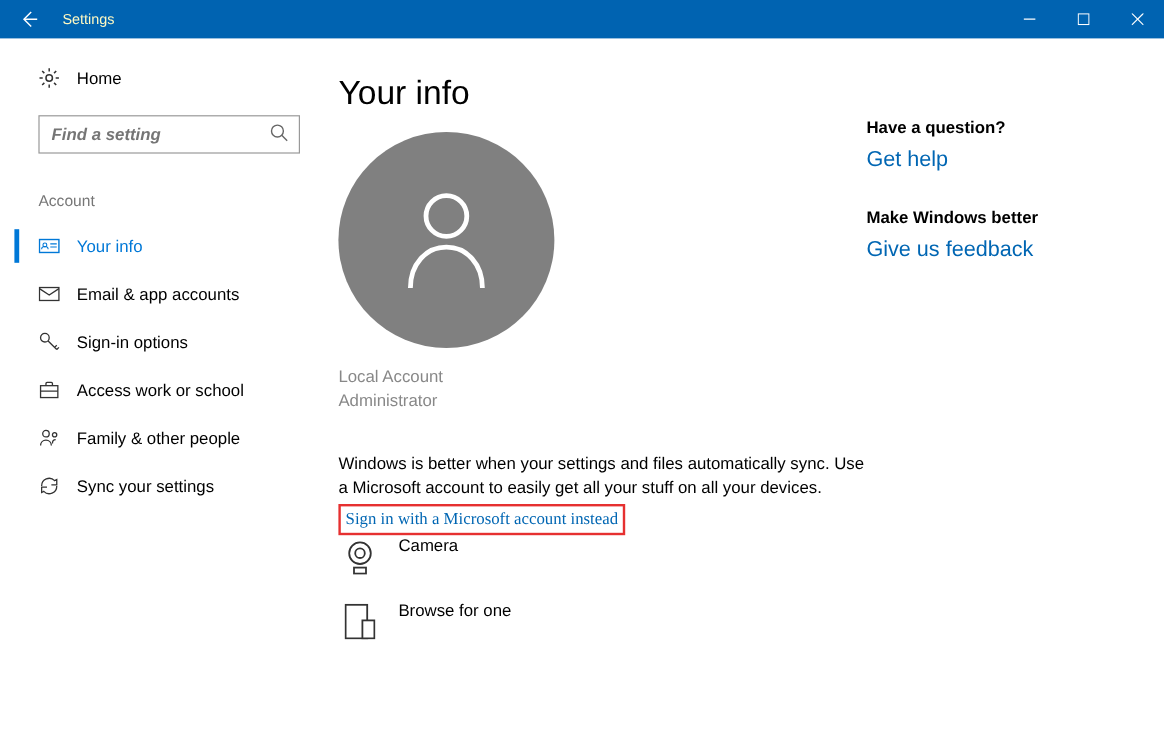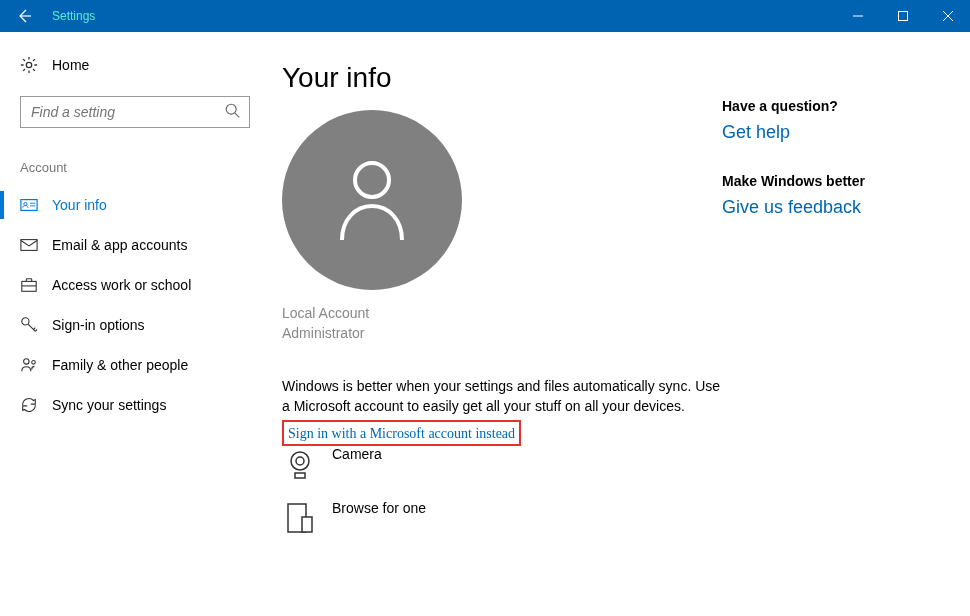--- a/index.html
+++ b/index.html
@@ -1,27 +1,27 @@
 <!DOCTYPE html>
 <html><head>
 <meta charset="utf-8">
 <style>
   * { margin: 0; padding: 0; box-sizing: border-box; font-family: "Segoe UI", sans-serif; }
   body { width: 970px; height: 616px; background: #fff; overflow: hidden; }
-  .titlebar { height: 32px; background: #0063b1; display: flex; align-items: center; color: #5eead4; }
+  .titlebar { height: 32px; background: #0063b1; display: flex; align-items: center; color: #fef9c3; }
   .back-btn { width: 48px; height: 32px; display: flex; align-items: center; justify-content: center; cursor: pointer; }
   .title { font-size: 12px; padding-left: 4px; }
   .window-controls { margin-left: auto; display: flex; }
   .win-ctrl { width: 45px; height: 32px; display: flex; align-items: center; justify-content: center; cursor: pointer; }
   .content { display: flex; height: calc(100% - 32px); }
-  .sidebar { width: 270px; padding: 16px 0 0 0; }
+  .sidebar { width: 270px; padding: 16px 0 0 12px; }
   .home-row { display: flex; align-items: center; padding: 8px 20px; font-size: 14px; cursor: pointer; }
   .home-row svg { margin-right: 14px; }
   .search-wrap { margin: 14px 20px; position: relative; }
-  .search-input { width: 100%; height: 32px; border: 1px solid #999; padding: 0 34px 0 10px; font-size: 14px; font-style: italic; color: #1d4ed8; outline: none; }
+  .search-input { width: 100%; height: 32px; border: 1px solid #999; padding: 0 34px 0 10px; font-size: 14px; font-style: italic; color: #1d4ed8; outline: none; font-weight: bold; }
   .search-icon { position: absolute; right: 8px; top: 6px; }
   .section-label { color: #777; font-size: 13px; padding: 18px 20px 10px; }
   .nav-item { display: flex; align-items: center; height: 40px; padding: 0 20px; font-size: 14px; cursor: pointer; position: relative; }
   .nav-item svg { margin-right: 14px; flex-shrink: 0; }
   .nav-item.active { color: #0078d7; }
   .nav-item.active::before { content: ""; position: absolute; left: 0; top: 6px; bottom: 6px; width: 4px; background: #0078d7; }
   .main { flex: 1; padding: 30px 40px 0 12px; display: flex; }
   .main-left { flex: 1; max-width: 440px; }
   .page-title { font-size: 28px; font-weight: 300; margin-bottom: 16px; }
   .avatar { width: 180px; height: 180px; border-radius: 50%; background: #808080; display: flex; align-items: center; justify-content: center; margin-bottom: 14px; }
@@ -98,32 +98,32 @@
     </div>
     <div class="nav-item">
       <svg width="18" height="18" viewBox="0 0 20 20">
           <rect x="1" y="4" width="18" height="12" fill="none" stroke="#333" stroke-width="1.2"></rect>
           <path d="M1 5l9 6 9-6" fill="none" stroke="#333" stroke-width="1.2"></path>
         </svg>
       <span>Email &amp; app accounts</span>
     </div>
     <div class="nav-item">
       <svg width="18" height="18" viewBox="0 0 20 20">
+          <circle cx="6" cy="6" r="4" fill="none" stroke="#333" stroke-width="1.2"></circle>
+          <path d="M9 9l8 8M15 15l2-2M17 17l2-2" fill="none" stroke="#333" stroke-width="1.2"></path>
+        </svg>
+      <span>Sign-in options</span>
+    </div>
+    <div class="nav-item">
+      <svg width="18" height="18" viewBox="0 0 20 20">
           <rect x="2" y="6" width="16" height="11" fill="none" stroke="#333" stroke-width="1.2"></rect>
           <path d="M7 6V4c0-.6.4-1 1-1h4c.6 0 1 .4 1 1v2" fill="none" stroke="#333" stroke-width="1.2"></path>
           <line x1="2" y1="11" x2="18" y2="11" stroke="#333" stroke-width="1.2"></line>
         </svg>
       <span>Access work or school</span>
-    </div>
-    <div class="nav-item">
-      <svg width="18" height="18" viewBox="0 0 20 20">
-          <circle cx="6" cy="6" r="4" fill="none" stroke="#333" stroke-width="1.2"></circle>
-          <path d="M9 9l8 8M15 15l2-2M17 17l2-2" fill="none" stroke="#333" stroke-width="1.2"></path>
-        </svg>
-      <span>Sign-in options</span>
     </div>
     <div class="nav-item">
       <svg width="18" height="18" viewBox="0 0 20 20">
           <circle cx="7" cy="6" r="3" fill="none" stroke="#333" stroke-width="1.2"></circle>
           <path d="M2 17c0-3 2.2-5 5-5s5 2 5 5" fill="none" stroke="#333" stroke-width="1.2"></path>
           <circle cx="15" cy="7" r="2" fill="none" stroke="#333" stroke-width="1.2"></circle>
           <path d="M13 15c0-2 1.3-3.5 3-3.5" fill="none" stroke="#333" stroke-width="1.2"></path>
         </svg>
       <span>Family &amp; other people</span>
     </div>

